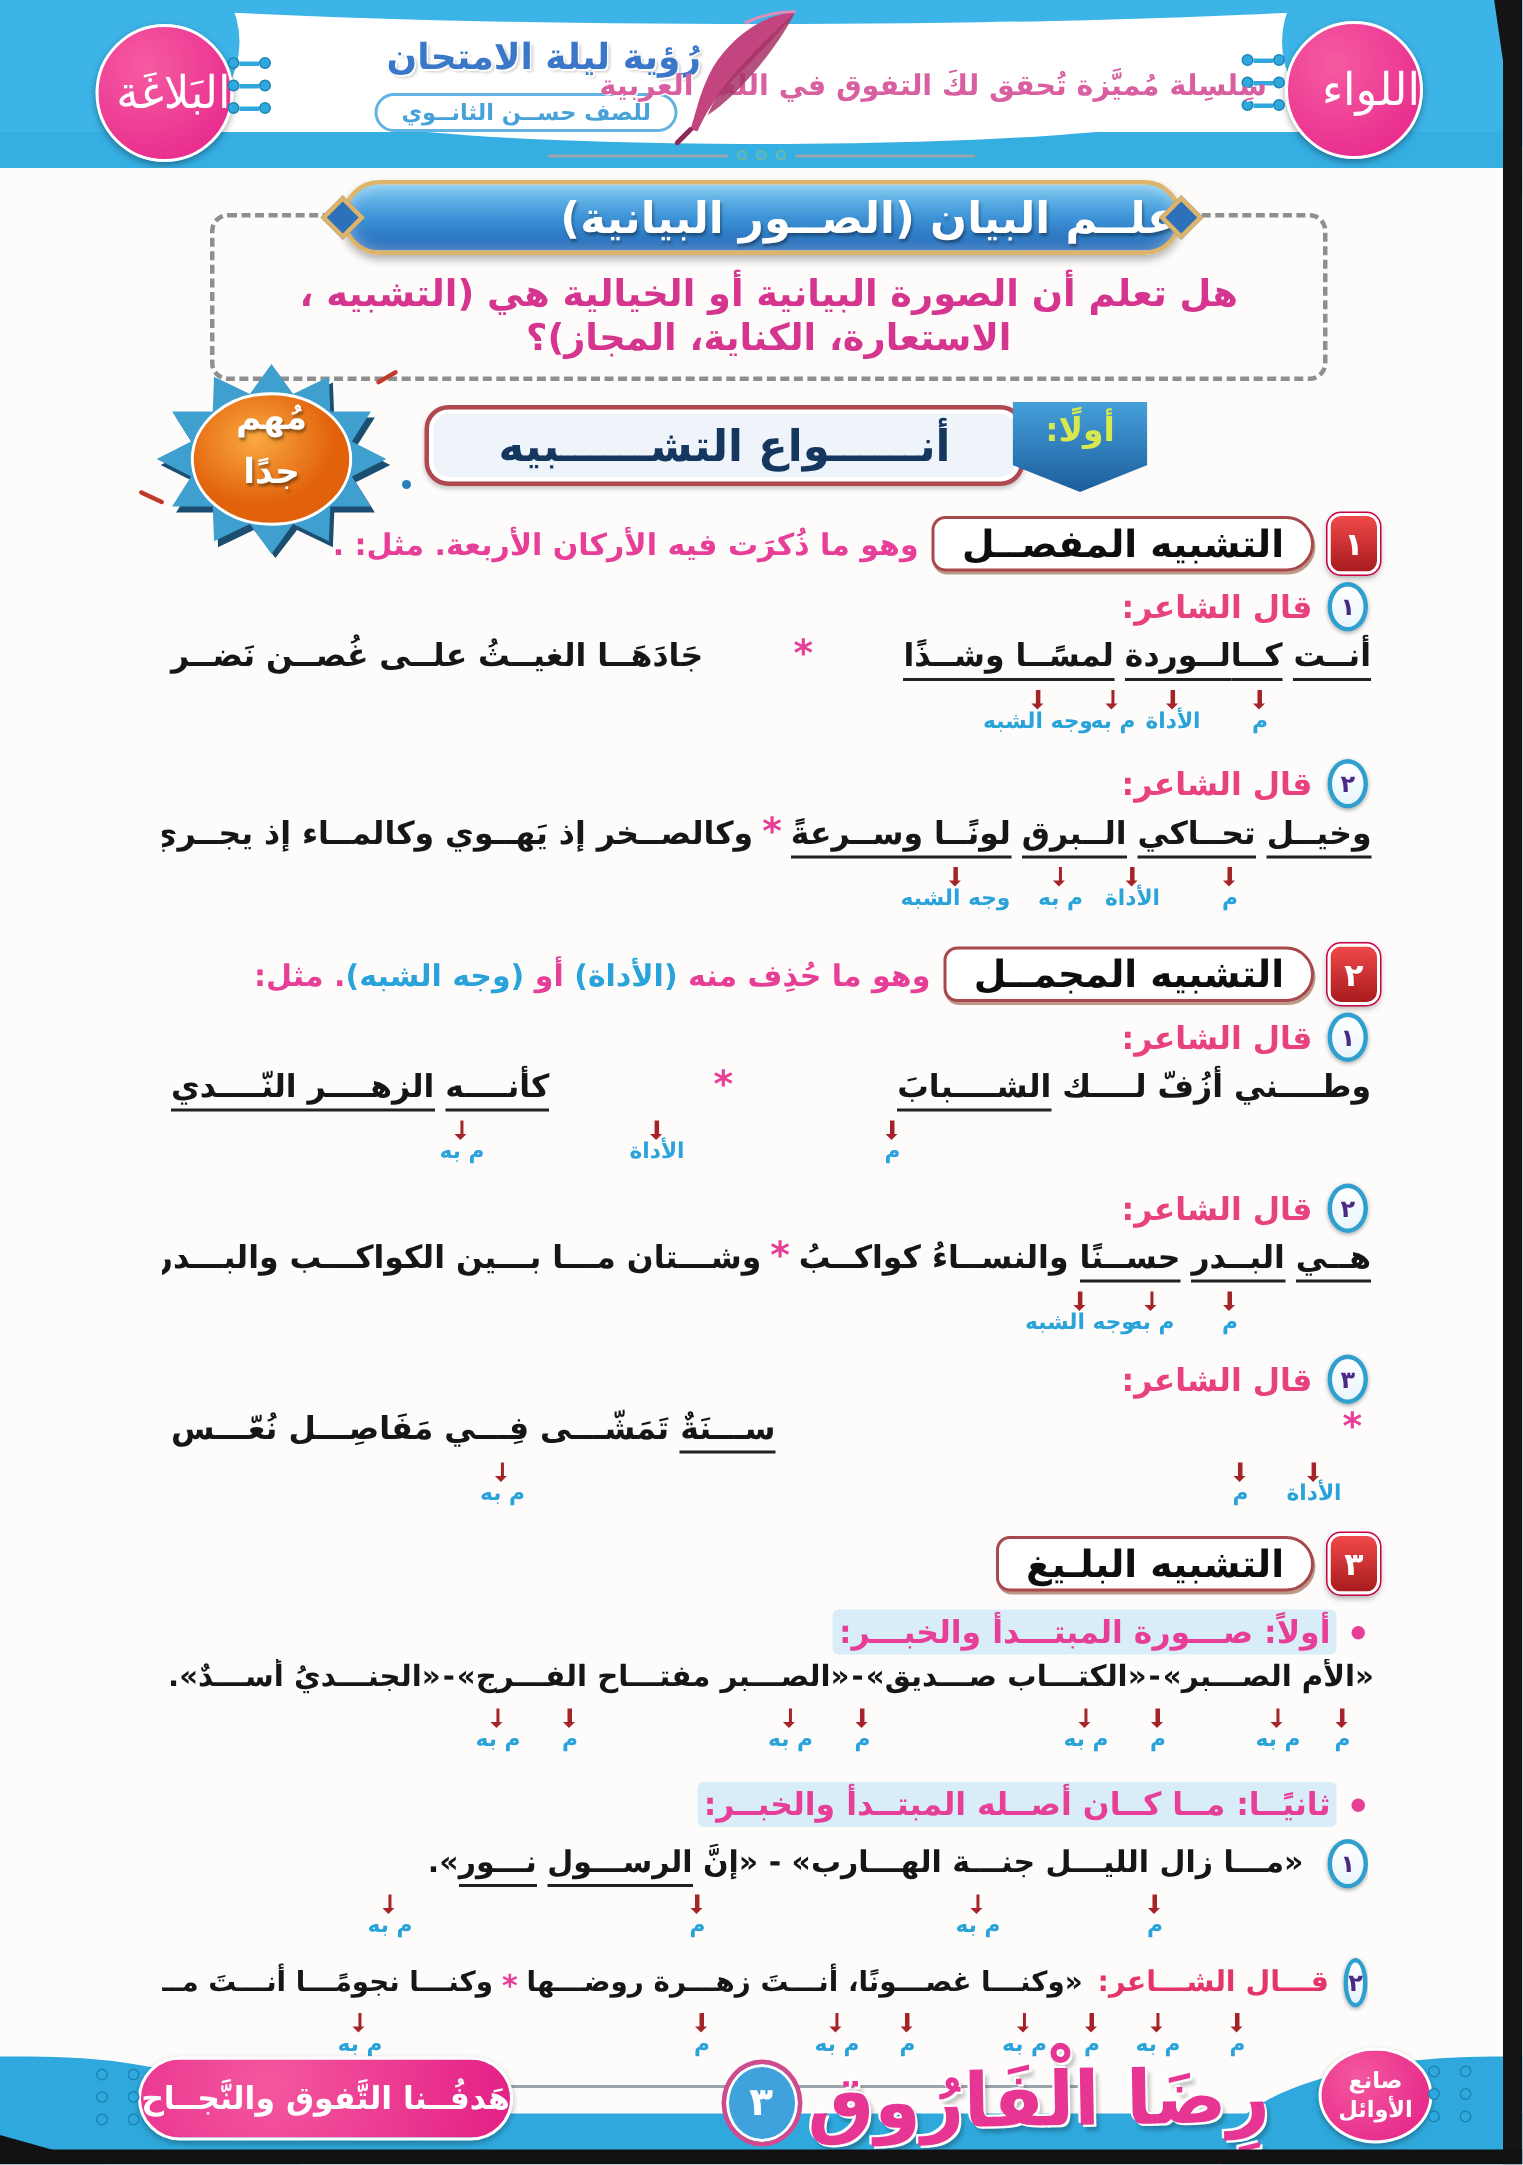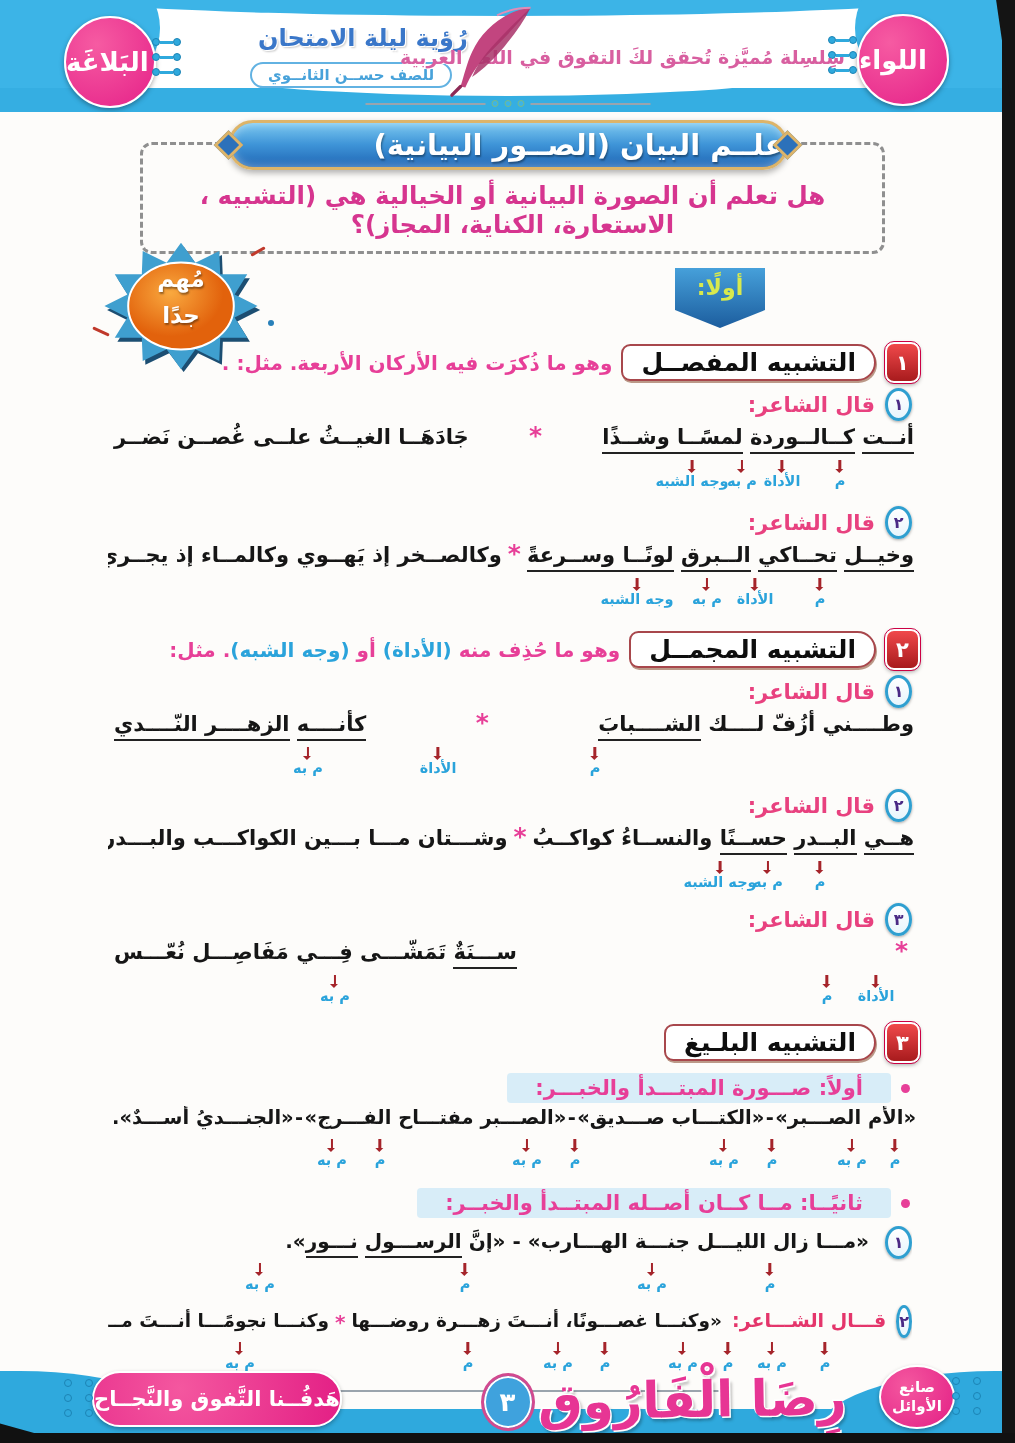--- a/index.html
+++ b/index.html
@@ -7,22 +7,22 @@
   .page{position:relative;width:1015px;height:1443px;background:#fdfcfa;margin:0 auto;overflow:hidden;direction:rtl;}
 
   
   .hdr{position:relative;height:112px;background:#fff;overflow:hidden;}
   .hdr-top{position:absolute;top:-14px;left:0;right:0;height:30px;background:#3cb4e7;border-radius:0 0 50% 50%/0 0 90% 90%;}
   .hdr-bot{position:absolute;bottom:-18px;left:0;right:0;height:42px;background:#35aee2;}
   .hdr-bot-w{position:absolute;bottom:16px;left:50%;transform:translateX(-50%);width:620px;height:52px;background:#fff;border-radius:50%;}
   .hdr-corner{position:absolute;width:215px;height:160px;background:#3cb4e7;border-radius:50%;top:-52px;}
   .hdr-corner.l{left:-55px}.hdr-corner.r{right:-55px}
   .badge-circle{position:absolute;width:92px;height:92px;border-radius:50%;background:radial-gradient(circle at 35% 30%,#f65ba2,#e52188);
-    border:2px solid #fff;box-shadow:0 2px 5px rgba(0,0,0,.35);display:flex;align-items:center;justify-content:flex-end;
-    color:#fff;font-weight:700;font-size:26px;z-index:4;}
+    border:2px solid #fff;box-shadow:0 2px 5px rgba(0,0,0,.35);display:flex;align-items:center;justify-content:flex-start;
+    color:#fff;font-weight:400;font-size:30px;z-index:4;}
   .badge-circle.l{left:64px;top:16px}.badge-circle.r{right:66px;top:14px}
   .binder{position:absolute;display:flex;flex-direction:column;gap:7px;z-index:4;}
   .binder .row{display:flex;align-items:center;gap:0;}
   .bdot{width:8px;height:8px;border-radius:50%;background:#2fa9dd;border:1px solid #1c84b5;}
   .bline{width:13px;height:3px;background:#2fa9dd;}
   .hdr .binder.bl{left:152px;top:38px}.hdr .binder.br{right:158px;top:36px}
   .edition{position:absolute;left:258px;top:24px;color:#3a77c9;font-weight:900;font-size:24px;z-index:4;
     text-shadow:1px 1px 0 #fff,2px 2px 2px rgba(0,0,0,.2);}
   .grade-pill{position:absolute;left:250px;top:62px;background:#fff;border:2px solid #62b2e2;border-radius:15px;
     padding:2px 16px;color:#47a2da;font-weight:bold;font-size:15px;z-index:4;}
@@ -89,21 +89,21 @@
     font-weight:bold;font-size:19.5px;color:#161616;height:32px;white-space:nowrap;overflow:hidden;padding:0 4px;}
 
   .labels{position:relative;height:42px;direction:rtl;}
   .anno{position:absolute;top:1px;transform:translateX(50%);text-align:center;}
   .arrow{width:2.5px;height:10px;background:#a5242a;margin:0 auto;position:relative;}
   .arrow::after{content:"";position:absolute;top:9px;left:-3.5px;border:4.5px solid transparent;border-top-color:#a5242a;}
   .lbl{color:#2aa3db;font-weight:900;font-size:14.5px;white-space:nowrap;margin-top:3px;}
 
   .sub-head{display:flex;direction:rtl;align-items:center;gap:10px;margin:7px 10px 0 0;height:36px;}
   .sub-dot{width:9px;height:9px;border-radius:50%;background:#e73f98;}
-  .sub-text{background:#d8edf8;color:#e73f98;font-weight:900;font-size:21px;padding:3px 28px;border-radius:4px;}
+  .sub-text{background:#d8edf8;color:#e73f98;font-weight:900;font-size:21px;padding:3px 4px;border-radius:4px;}
 
   
   .divider-row{display:flex;align-items:center;justify-content:center;gap:6px;margin-top:8px;height:12px;}
   .fdiv-line{width:190px;height:2px;background:#9aa4ad;}
   .fdiv-dot{width:8px;height:8px;border-radius:50%;background:#3cb4e7;border:1px solid #d85fa0;}
   .ftr{position:absolute;bottom:0;left:0;right:0;height:86px;}
   .ftr-band{position:absolute;bottom:0;left:0;right:0;height:34px;background:#2fa9dd;}
   .ftr-corner{position:absolute;bottom:0;width:200px;height:72px;background:#2fa9dd;}
   .ftr-corner.l{left:0;border-radius:0 90% 0 0;}
   .ftr-corner.r{right:0;border-radius:90% 0 0 0;}
@@ -211,20 +211,23 @@
     <span>علــم البيان (الصــور البيانية)</span>
   </div>
   <div class="intro-box">
     <span>هل تعلم أن الصورة البيانية أو الخيالية هي (التشبيه ، الاستعارة، الكناية، المجاز)؟</span>
   </div>
 
   <div class="first-row">
     <div class="ribbon">
       <span>أولًا:</span>
     </div>
+    <div class="types-box">
+      <span>أنــــــواع التشــــــبيه</span>
+    </div>
   </div>
 
   <div class="imp-badge">
     <svg width="170" height="132" viewBox="0 0 120 100">
       <defs>
         <radialGradient id="org" cx="40%" cy="35%">
             <stop offset="0%" stop-color="#f9a93f"></stop>
             <stop offset="100%" stop-color="#e2620c"></stop>
           </radialGradient>
       </defs>

